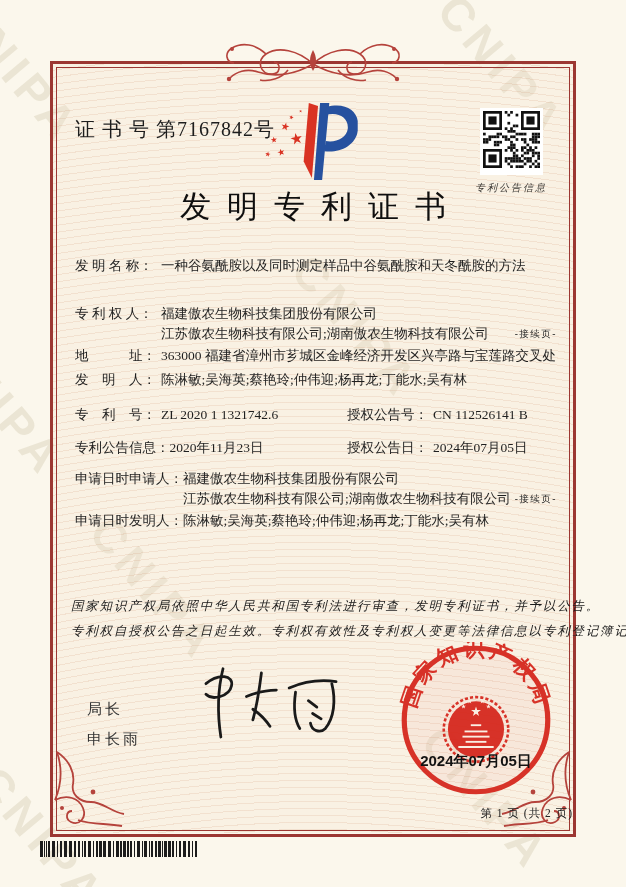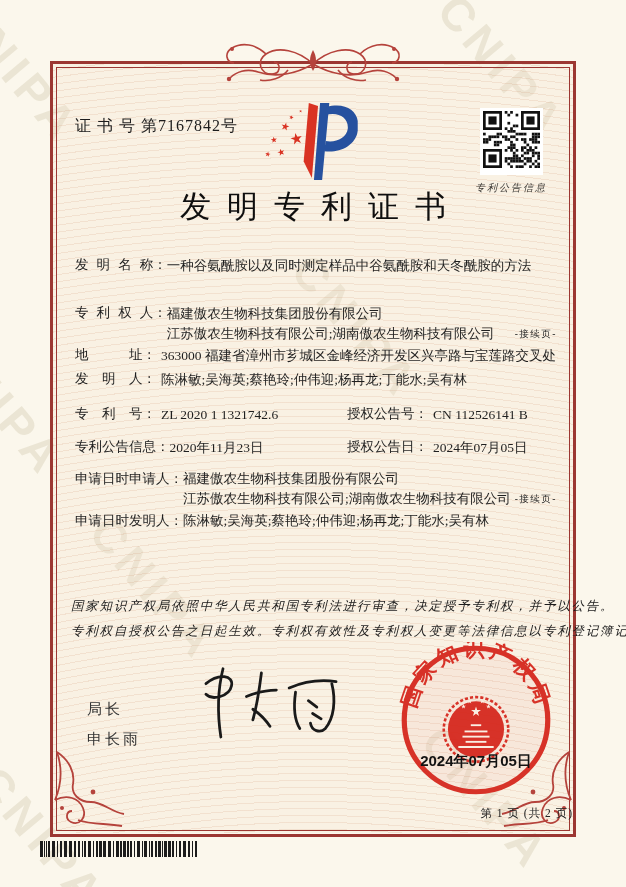--- a/index.html
+++ b/index.html
@@ -10,30 +10,30 @@
       font-weight:bold;font-size:46px;letter-spacing:6px;color:rgba(176,158,118,0.20);
       transform:rotate(50deg);transform-origin:left top;white-space:nowrap;z-index:0;pointer-events:none;}
   
   .frame-border{position:absolute;left:56px;top:67px;width:512px;height:762px;
       border:1px solid #9c3732;outline:3px solid #9c3732;outline-offset:3px;z-index:1;}
   .frame-bg{position:absolute;left:53px;top:64px;width:520px;height:769px;z-index:0;
       background:
         repeating-radial-gradient(circle at 50% 1900px, rgba(200,125,85,0.14) 0px, rgba(200,125,85,0.14) 1px, transparent 1px, transparent 7px),
         rgba(246,226,206,0.28);}
   .content{position:absolute;left:53px;top:64px;width:520px;height:769px;z-index:3;}
-  .cert-no{position:absolute;left:22px;top:52px;font-size:16px;white-space:pre;letter-spacing:1px;color:#1d1d1d;}
+  .cert-no{position:absolute;left:22px;top:52px;font-size:20px;white-space:pre;letter-spacing:1px;color:#1d1d1d;}
   .logo{position:absolute;left:50%;top:38px;transform:translateX(-57%);}
   .qr-block{position:absolute;right:26px;top:44px;text-align:center;}
   .qr-box{background:#fff;padding:3px;display:inline-block;}
   .qr-caption{margin-top:6px;font-size:10px;letter-spacing:2px;color:#3d3a36;font-style:italic;white-space:nowrap;}
   .title{position:absolute;top:122px;left:0;width:100%;text-align:center;font-size:31px;font-weight:normal;
          letter-spacing:16px;text-indent:16px;color:#0f0f0f;}
   .rows{position:absolute;left:22px;top:192px;right:14px;font-size:13.5px;line-height:20.5px;color:#1f1f1f;}
   .row{display:flex;align-items:flex-start;}
-  .lbl{flex:0 0 86px;white-space:pre;font-family:Liberation Mono, monospace;}
+  .lbl{flex:0 0 86px;white-space:pre;}
   .lbl-wide{flex:0 0 104px;white-space:pre;}
   .val{flex:1 1 auto;}
   .valline{display:flex;}
   .cont{margin-left:auto;font-size:9.5px;letter-spacing:1.5px;align-self:flex-end;padding-right:2px;white-space:nowrap;}
   .pair-left{flex:0 0 272px;display:flex;}
   .pair-right{flex:1 1 auto;display:flex;}
   .pair-right .lbl{flex:0 0 86px;}
   .statement{position:absolute;left:18px;right:18px;top:530px;font-size:12.5px;font-style:italic;
              letter-spacing:1.8px;line-height:25px;text-align:center;color:#1c1c1c;z-index:4;white-space:nowrap;}
   .sig-titles{position:absolute;left:34px;top:630px;font-family:"Liberation Sans","DejaVu Sans",sans-serif;
@@ -310,21 +310,21 @@
           </span>
         </span>
       </div>
       <div class="row">
         <span class="lbl-wide">申请日时发明人：</span>
         <span class="val">陈淋敏;吴海英;蔡艳玲;仲伟迎;杨再龙;丁能水;吴有林</span>
       </div>
     </div>
 
     <div class="statement">
-      <div>国家知识产权局依照中华人民共和国专利法进行审查，决定授予专利权，并予以公告。</div>
+      <div>国家知识产权局依照中华人民共和国专利法进行审查，发明专利证书，并予以公告。</div>
       <div>专利权自授权公告之日起生效。专利权有效性及专利权人变更等法律信息以专利登记簿记载为准。</div>
     </div>
 
     <div class="sig-titles">
       <div>局长</div>
       <div>申长雨</div>
     </div>
 
     <svg class="signature" width="160" height="86" viewBox="0 0 150 80">
       <g stroke="#1a1a1a" stroke-width="2.6" fill="none" stroke-linecap="round">

